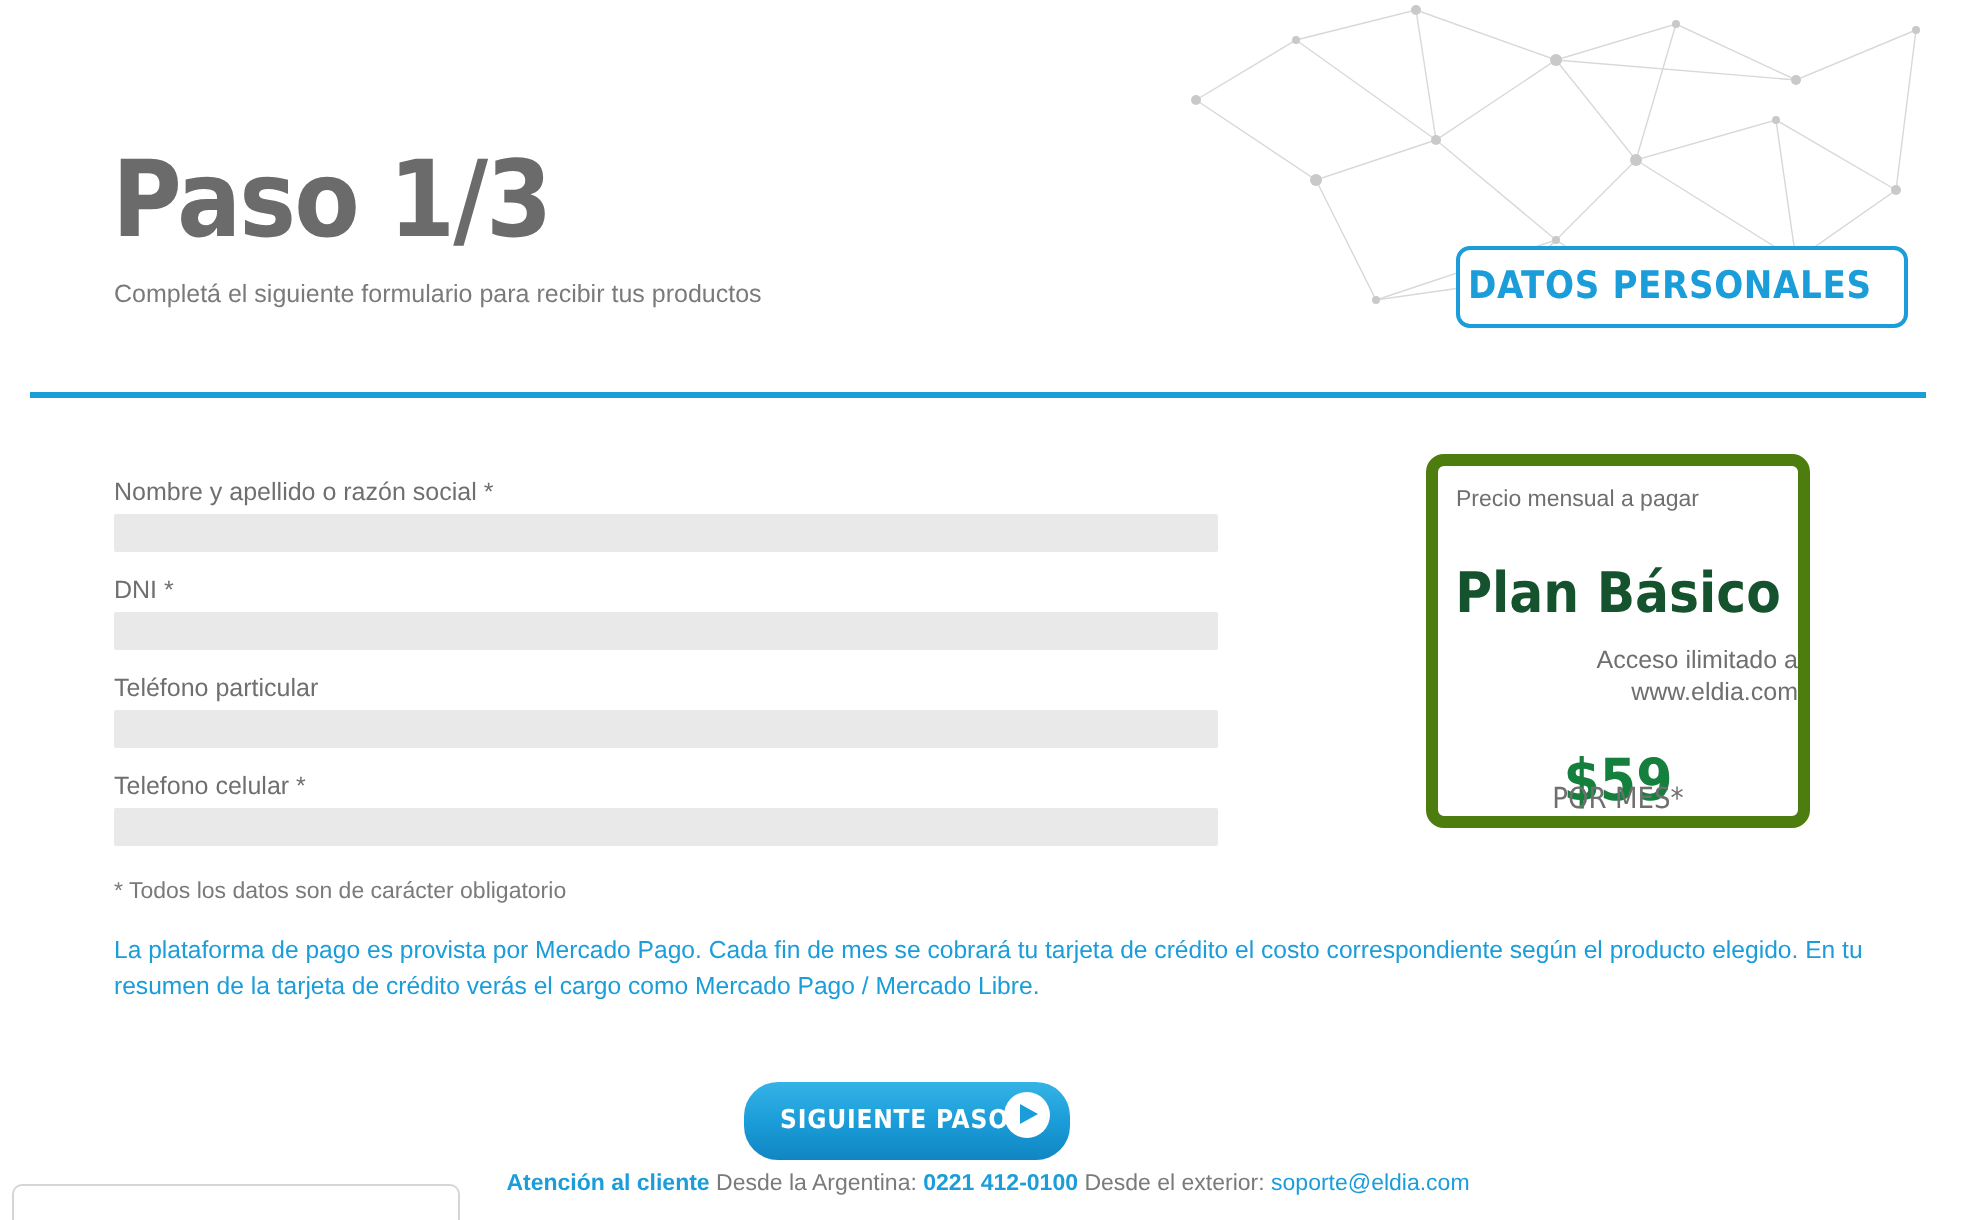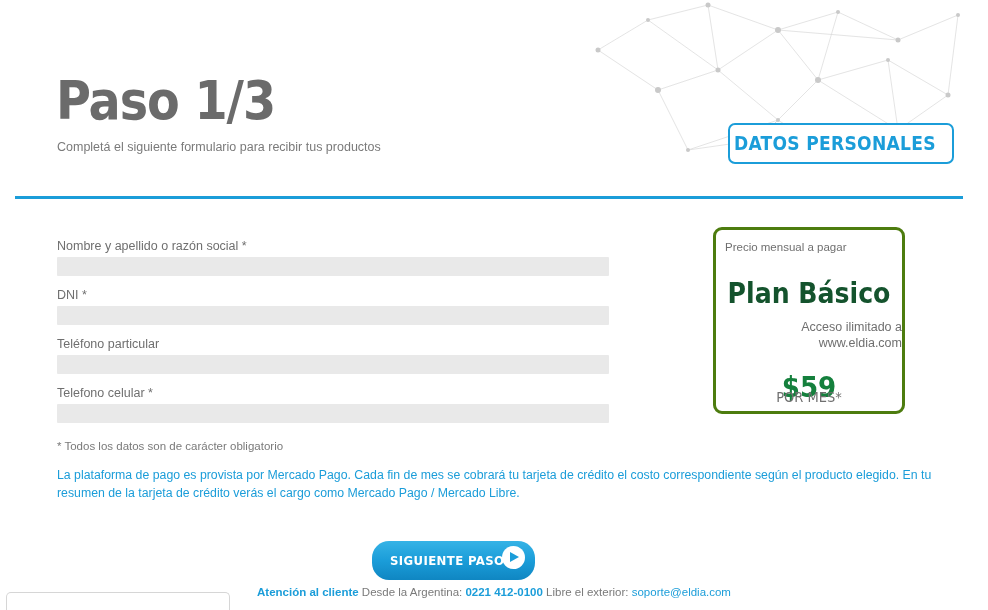--- a/index.html
+++ b/index.html
@@ -118,21 +118,21 @@
     font-family: "Liberation Sans", sans-serif;
   }
 
   
   .plan-box {
     position: absolute;
     left: 713px;
     top: 227px;
     width: 192px;
     height: 187px;
-    border: 3px solid #4d7c0f;
+    border: 6px solid #4d7c0f;
     border-radius: 9px;
     background: #ffffff;
     text-align: center;
   }
   .plan-caption {
     position: absolute;
     left: 9px;
     top: 11px;
     font-size: 11.5px;
     color: #6f6f6f;
@@ -344,19 +344,19 @@
 
   <button class="next-button">
     <span>SIGUIENTE PASO</span>
     <span class="play-icon"></span>
   </button>
 
   <div class="footer">
     <span class="f-title">Atención al cliente</span>
     <span class="f-label">Desde la Argentina:</span>
     <span class="f-value">0221 412-0100</span>
-    <span class="f-label">Libre el exterior:</span>
+    <span class="f-label">Desde el exterior:</span>
     <span class="f-mail">soporte@eldia.com</span>
   </div>
 
   <div class="bottom-panel"></div>
 
 </div>
 
 </body></html>

